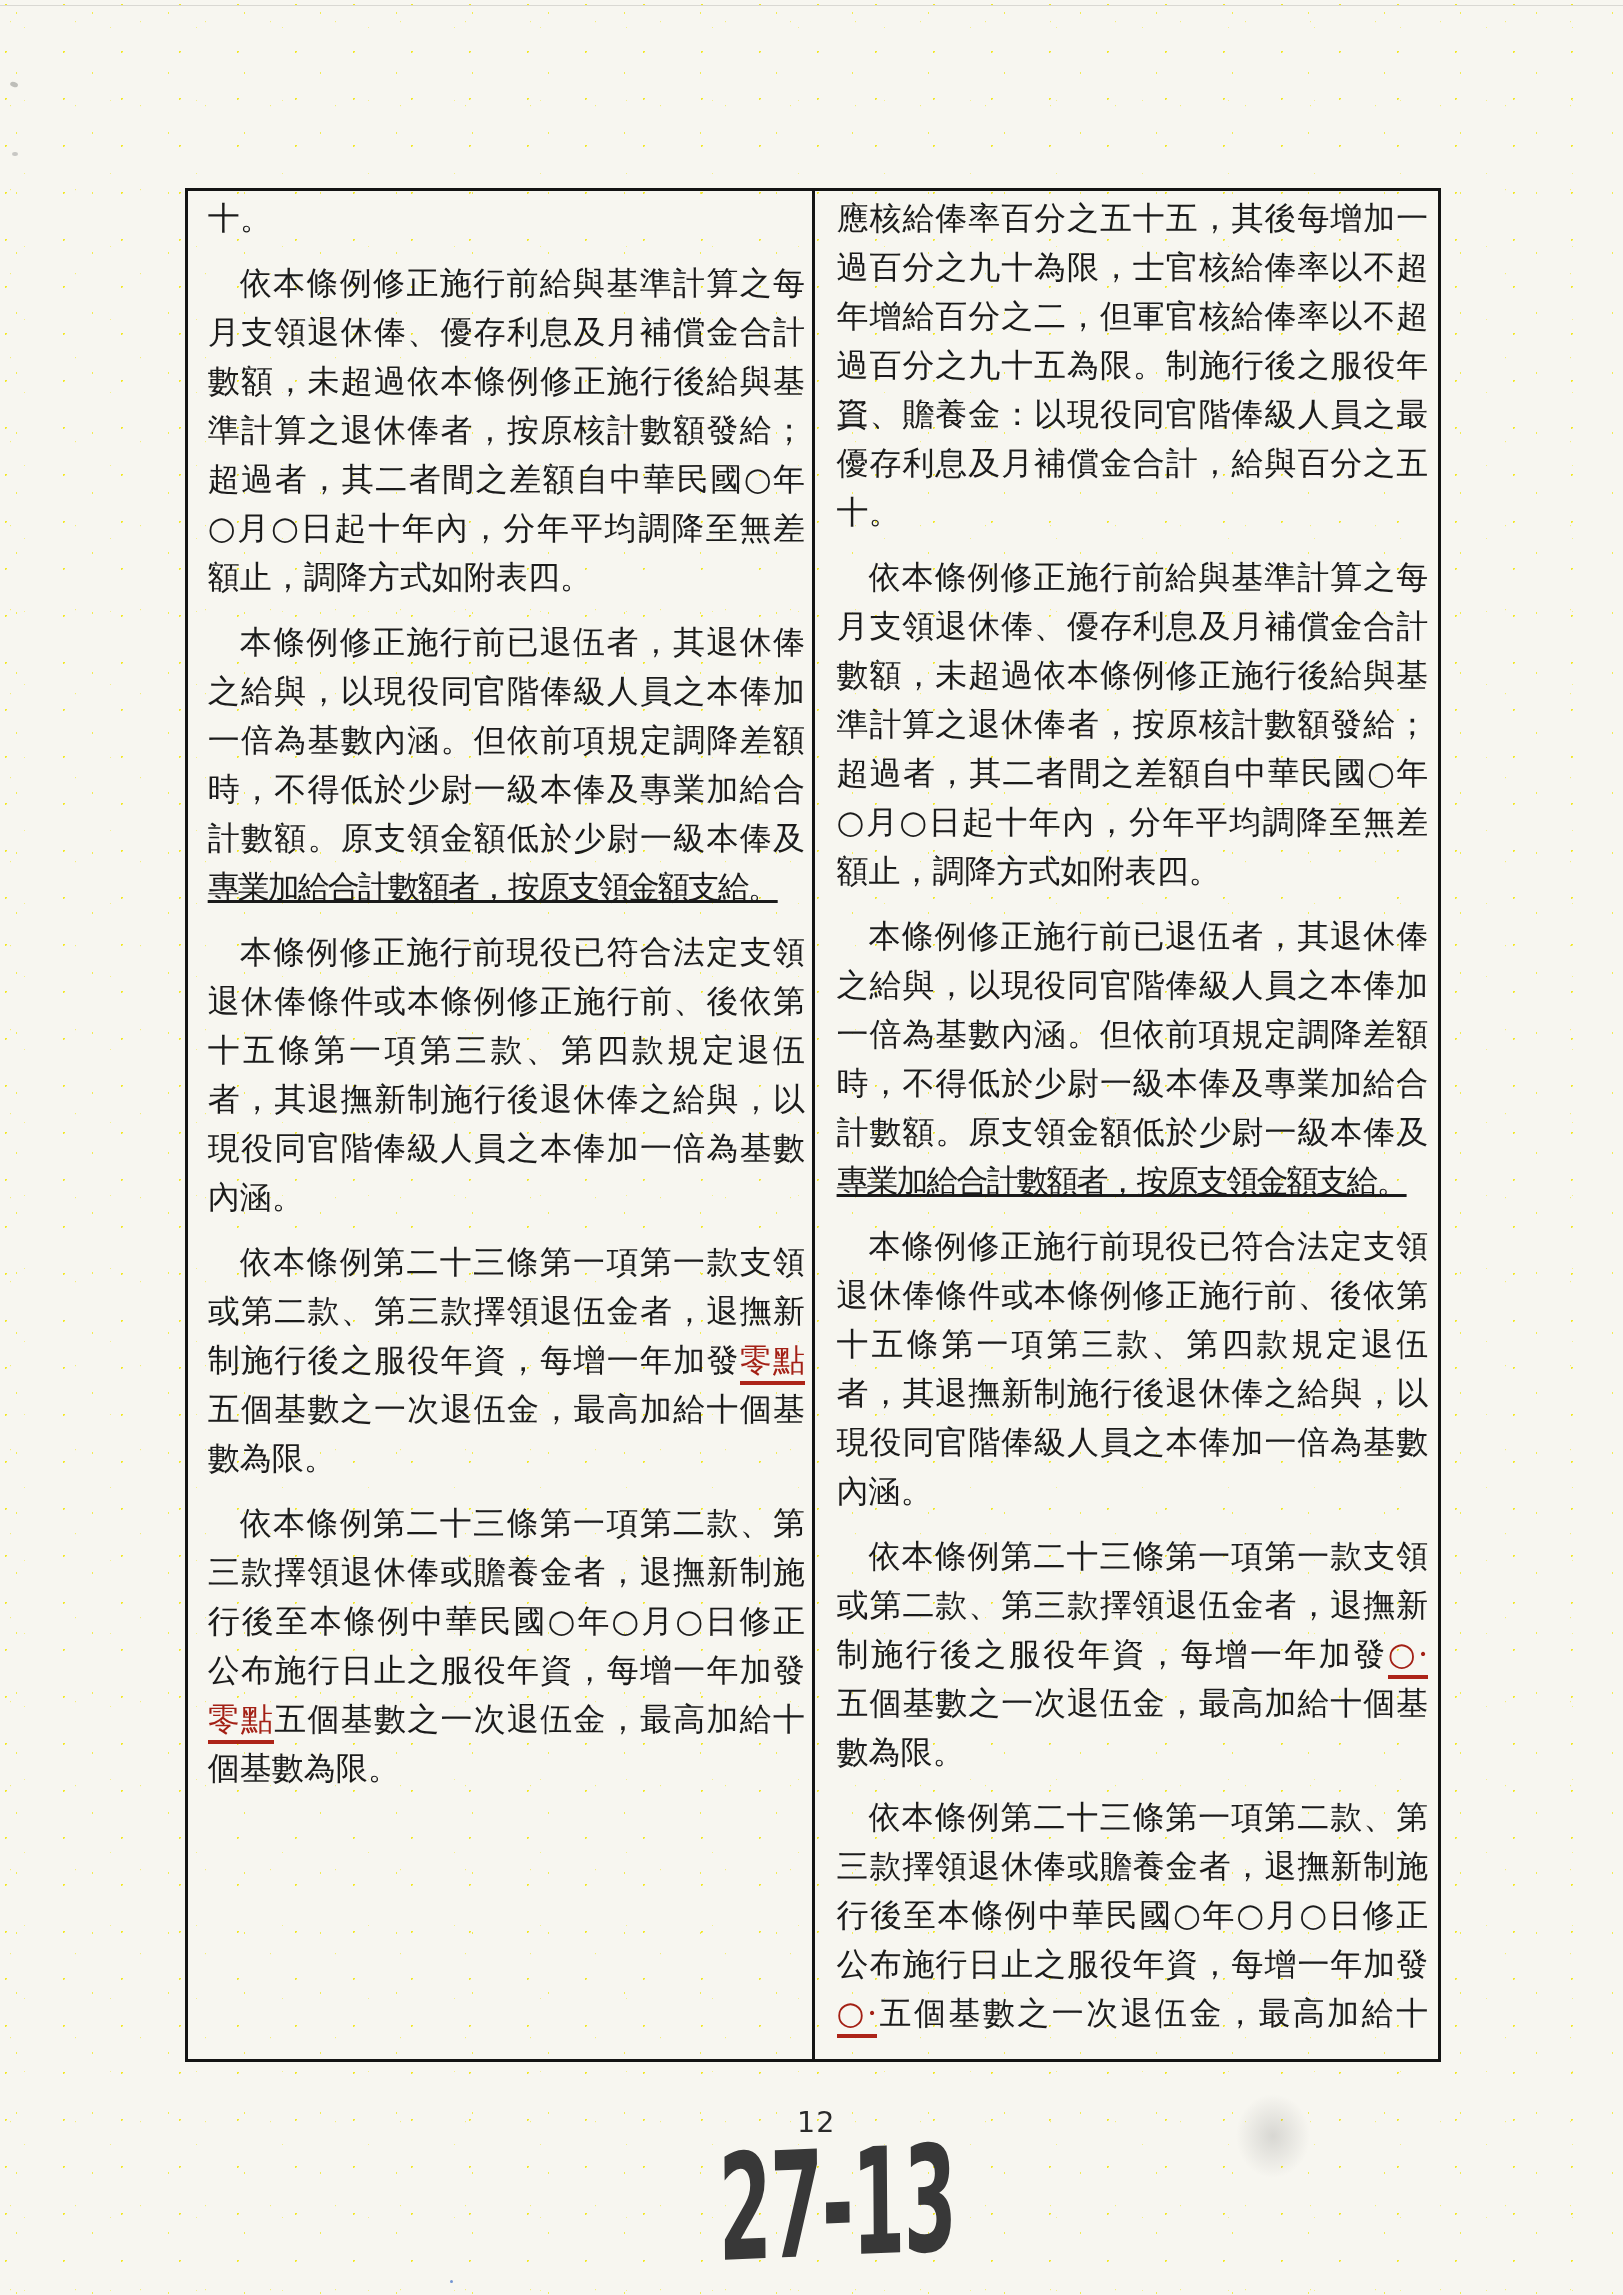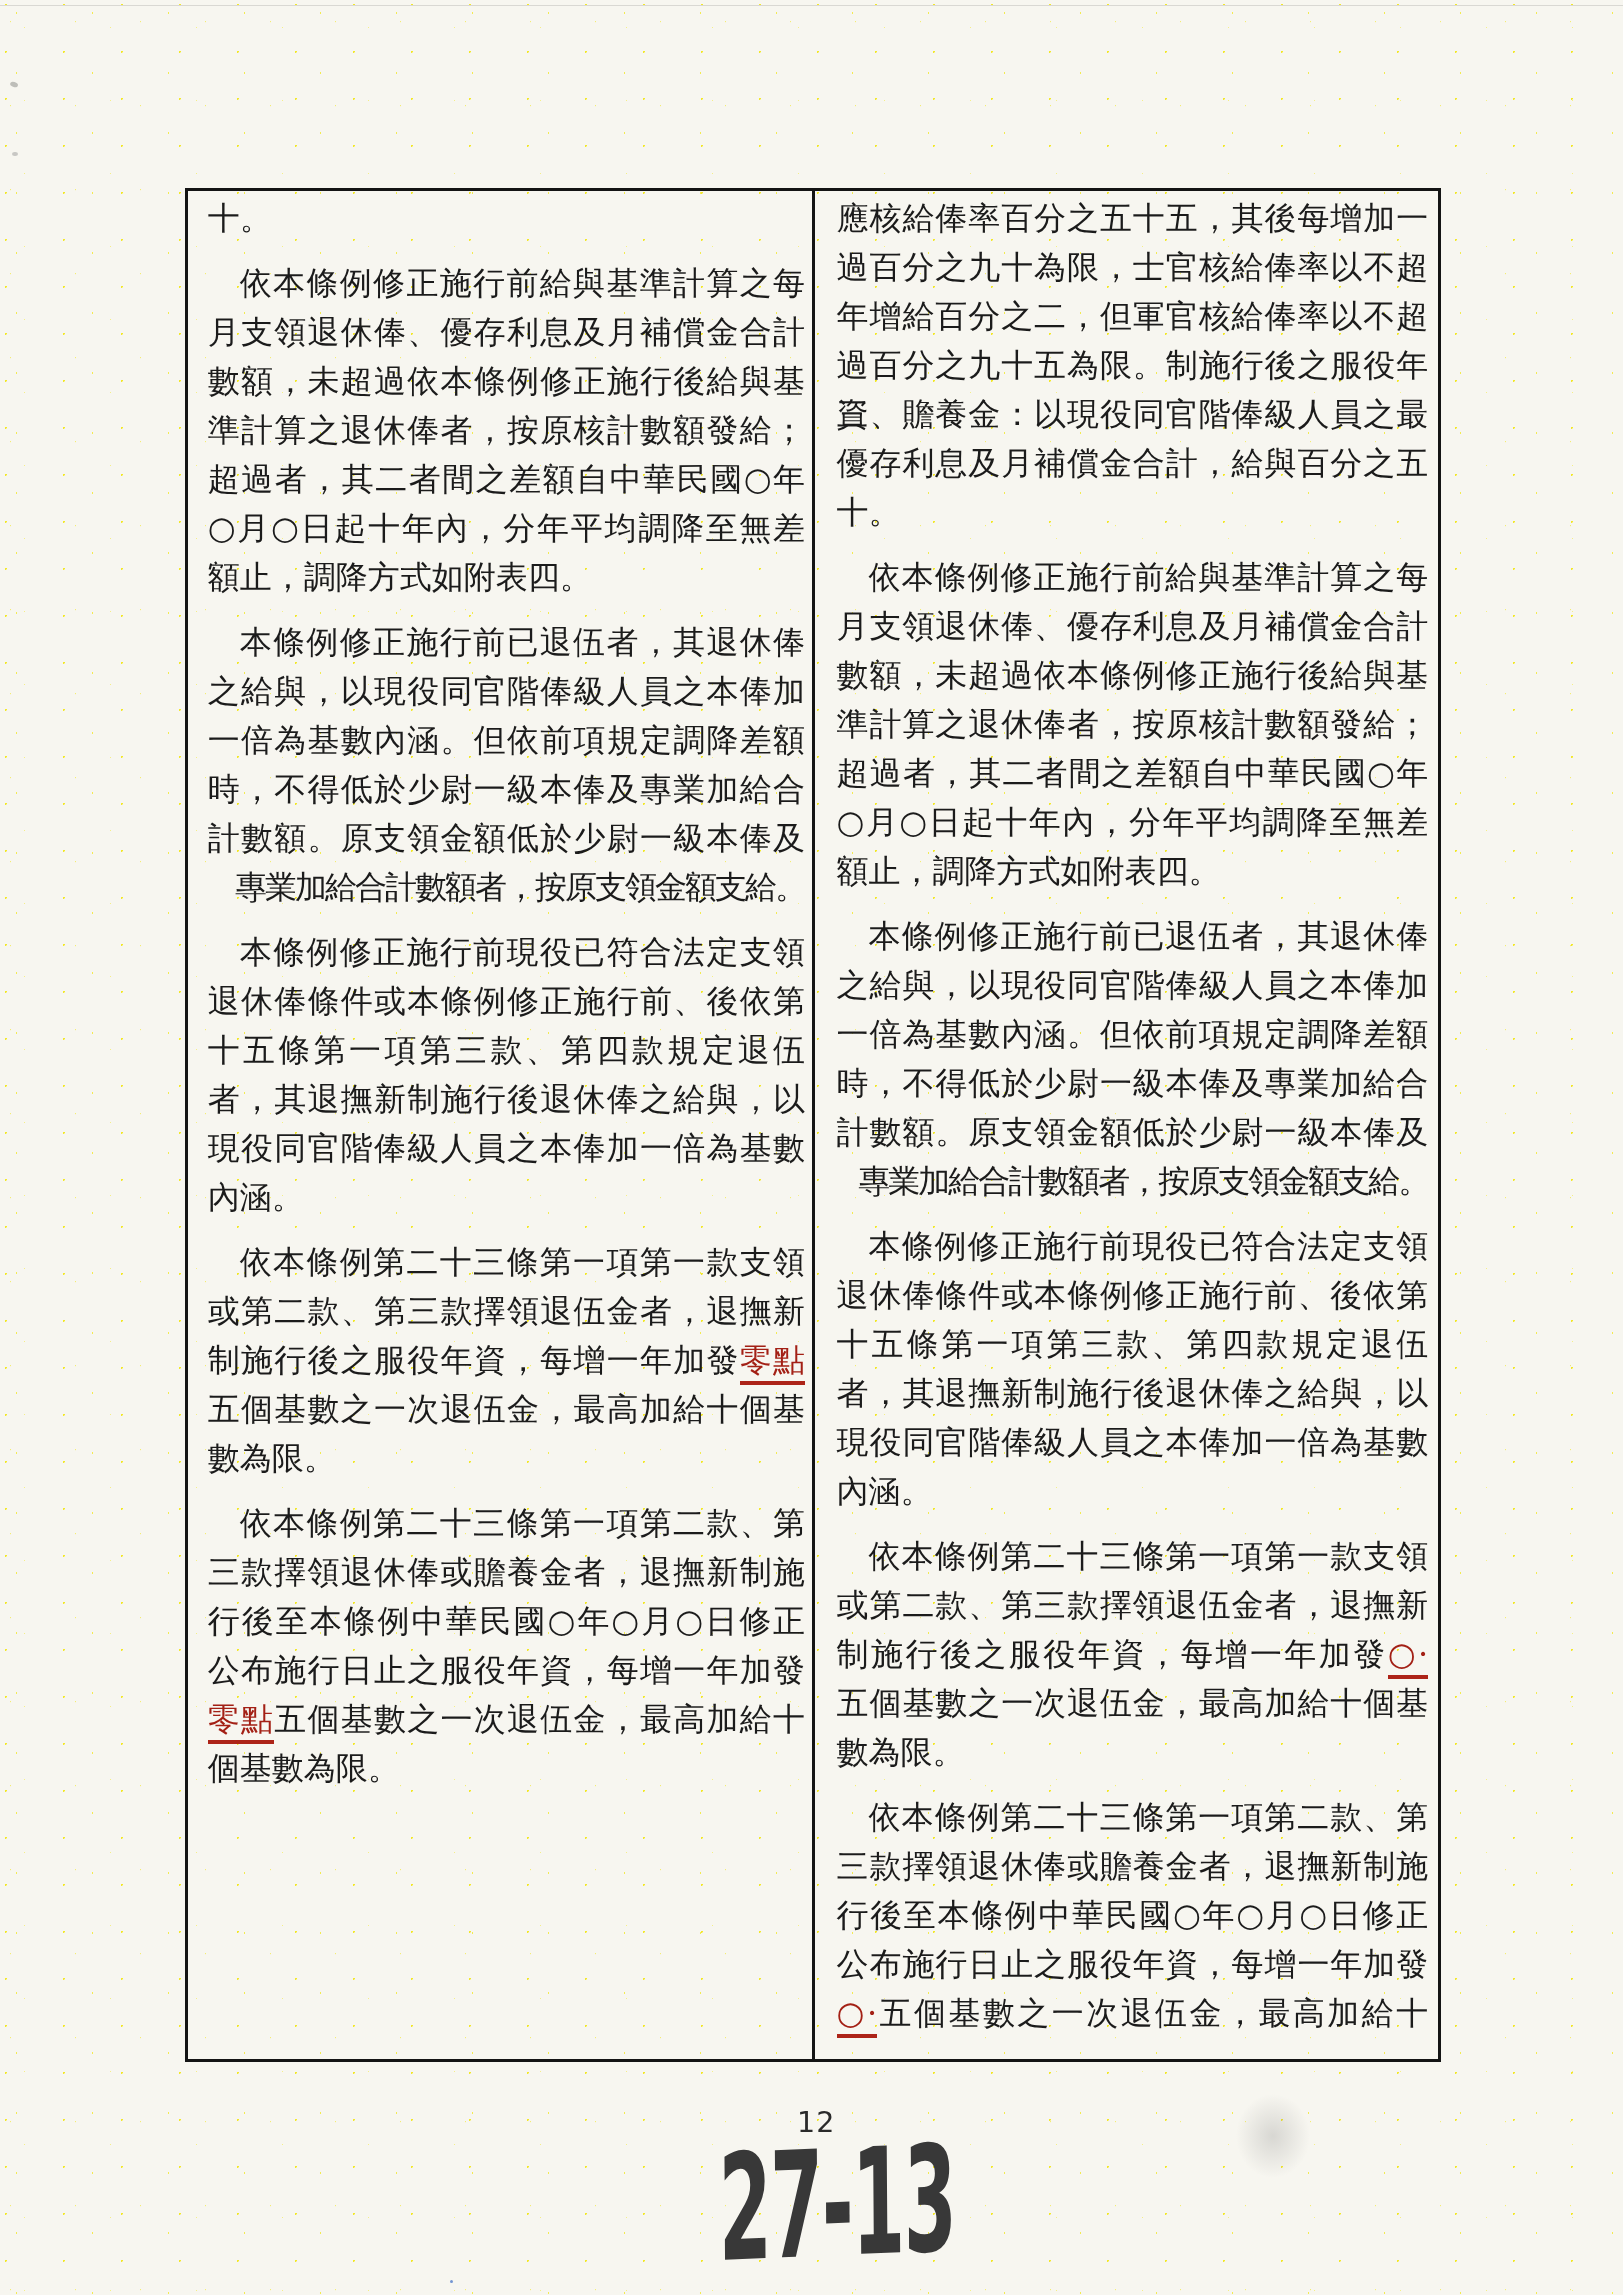--- a/index.html
+++ b/index.html
@@ -26,21 +26,21 @@
   .divider{position:absolute;left:624px;top:0;bottom:0;width:2.9px;background:#141414;}
   .col{
     position:absolute;top:2px;bottom:0;overflow:hidden;
     font-size:32px;color:#1b1b1b;box-sizing:border-box;
   }
   .col[data-col="0"]{left:0;width:624px;padding:1px 6.9px 0 19.7px;}
   .col[data-col="1"]{left:627px;right:0;padding:1px 9.8px 0 21.6px;}
   .line{height:49px;line-height:49px;white-space:normal;overflow:visible;}
   .line.full{text-align:justify;text-align-last:justify;}
   .line.short{text-align:left;}
-  .line.tight{letter-spacing:-2px;text-align:right;}
+  .line.tight{letter-spacing:-2px;text-align:left;text-decoration:underline;}
   .line.indent{padding-left:32px;margin-top:16px;}
   .red-ink{
     color:#a32015;
     border-bottom:4.4px solid #ad2418;
     padding-bottom:2px;
     margin-top:46px;
   }
   .pagenum{
     position:absolute;left:797px;top:2106px;width:59px;
     font-family:"DejaVu Sans","Liberation Sans",sans-serif;

